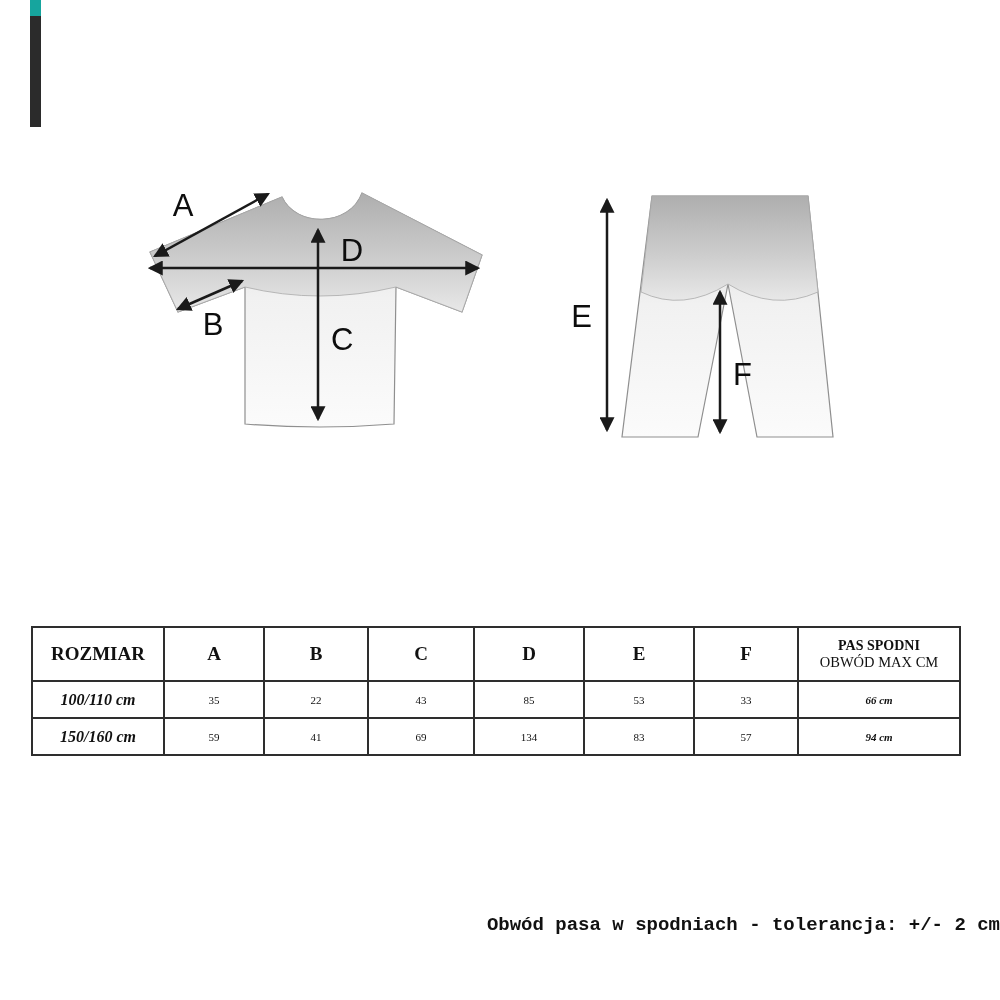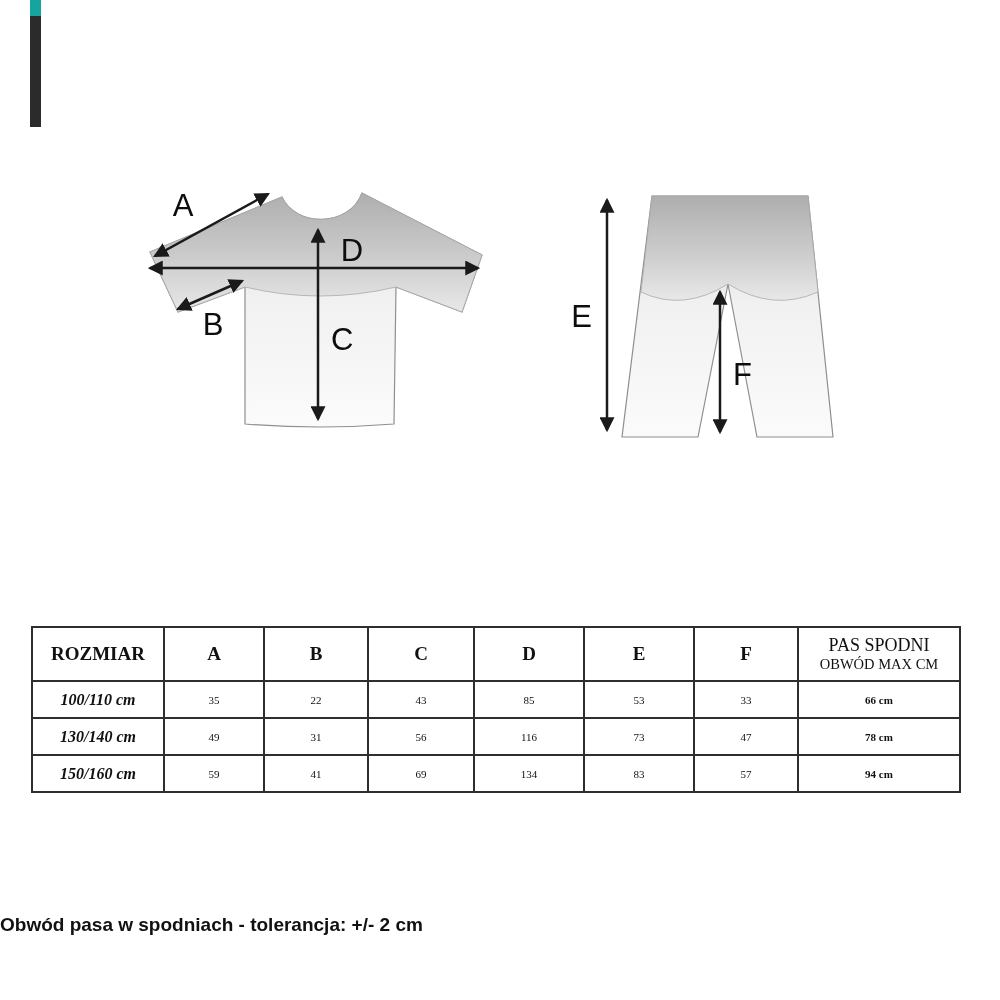--- a/index.html
+++ b/index.html
@@ -12,25 +12,25 @@
   .garment-outline{fill:url(#bodyGrad);stroke:#8f8f8f;stroke-width:1.2;}
   .garment-yoke{fill:url(#yokeGrad);stroke:#a9a9a9;stroke-width:0.8;}
   .arrow{stroke:#1a1a1a;stroke-width:2.5;fill:none;}
   .table-wrap{position:absolute;left:31px;top:626px;width:928px;}
   table{border-collapse:collapse;table-layout:fixed;width:928px;}
   th,td{border:2px solid #2e2e2e;text-align:center;vertical-align:middle;
         font-family:"Liberation Serif", serif;overflow:hidden;}
   thead th{height:50px;font-size:19px;font-weight:bold;}
   tbody td{height:33px;font-size:11px;font-weight:normal;}
   td.size-cell{font-weight:bold;font-size:16px;font-style:italic;}
-  td.pas-cell{font-weight:bold;}
-  .pas-line1{font-size:18px;font-weight:normal;line-height:1.15;}
+  td.pas-cell{font-weight:bold;font-style:italic;}
+  .pas-line1{font-size:14px;font-weight:bold;line-height:1.15;}
   .pas-line2{font-size:14.5px;font-weight:normal;line-height:1.15;}
-  .footer-note{position:absolute;left:0;top:914px;width:1000px;text-align:left;
-        font-size:19px;font-weight:bold;font-family:Liberation Sans, sans-serif;}
+  .footer-note{position:absolute;left:0;top:914px;width:1000px;text-align:right;
+        font-size:19px;font-weight:bold;font-family:Liberation Mono, monospace;}
 </style>
 </head>
 <body>
 
 <div class="page">
 
   <div class="edge-artifact"></div>
 
   <svg class="diagram" viewBox="0 0 1000 600" xmlns="http://www.w3.org/2000/svg">
     <defs>
@@ -107,30 +107,20 @@
           <td class="size-cell">100/110 cm</td>
           <td>35</td>
           <td>22</td>
           <td>43</td>
           <td>85</td>
           <td>53</td>
           <td>33</td>
           <td class="pas-cell">66 cm</td>
         </tr>
         <tr>
-          <td class="size-cell">130/140 cm</td>
-          <td>49</td>
-          <td>31</td>
-          <td>56</td>
-          <td>116</td>
-          <td>73</td>
-          <td>47</td>
-          <td class="pas-cell">78 cm</td>
-        </tr>
-        <tr>
           <td class="size-cell">150/160 cm</td>
           <td>59</td>
           <td>41</td>
           <td>69</td>
           <td>134</td>
           <td>83</td>
           <td>57</td>
           <td class="pas-cell">94 cm</td>
         </tr>
       </tbody>

